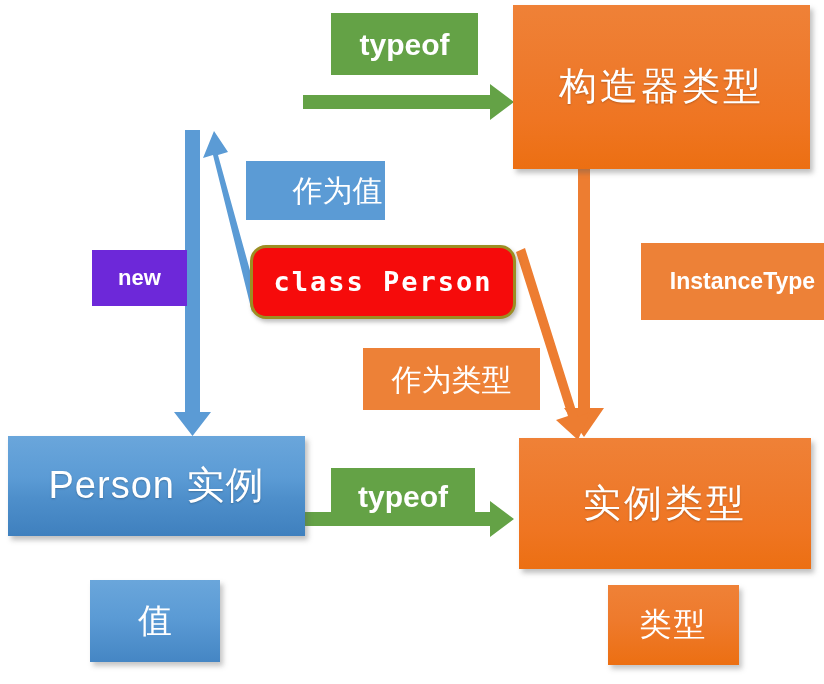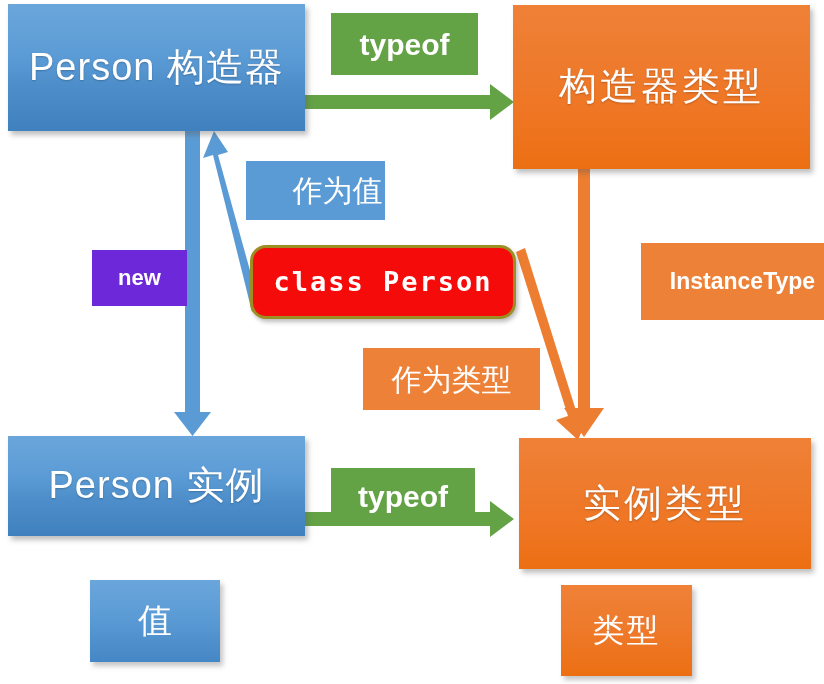--- a/index.html
+++ b/index.html
@@ -133,21 +133,20 @@
 
     <g>
       <path d="M578,133 L590,133 L590,408 L604,408 L584,437 L564,408 L578,408 Z" fill="#ed7d31"></path>
     </g>
 
     <g>
       <path d="M516,252 L525,248 L578,417 L590,412 L578,440 L556,420 L568,416 Z" fill="#ed7d31"></path>
     </g>
   </svg>
 
-  <div class="node box-blue-big" style="left:8px; top:4px; width:297px; height:127px;">Person 构造器</div>
 
   <div class="node label-green" style="left:331px; top:13px; width:147px; height:62px;">typeof</div>
 
   <div class="node box-orange-big" style="left:513px; top:5px; width:297px; height:164px;">构造器类型</div>
 
   <div class="node label-blue" style="left:246px; top:161px; width:139px; height:59px;padding-left:44px;">作为值</div>
 
   <div class="node label-blue-sm" style="left:92px; top:250px; width:95px; height:56px;">new</div>
 
   <div class="node box-red" style="left:250px; top:245px; width:266px; height:74px;">class Person</div>
@@ -157,16 +156,16 @@
   <div class="node label-orange" style="left:363px; top:348px; width:177px; height:62px;">作为类型</div>
 
   <div class="node box-blue-big" style="left:8px; top:436px; width:297px; height:100px;">Person 实例</div>
 
   <div class="node label-green" style="left:331px; top:468px; width:144px; height:56px;">typeof</div>
 
   <div class="node box-orange-big" style="left:519px; top:438px; width:292px; height:131px;">实例类型</div>
 
   <div class="node box-blue-small" style="left:90px; top:580px; width:130px; height:82px;">值</div>
 
-  <div class="node box-orange-small" style="left:561px; top:585px; width:131px; height:91px;">类型</div>
+  <div class="node box-orange-small" style="left:608px; top:585px; width:131px; height:80px;">类型</div>
 
 
 </div>
 
 </body></html>

